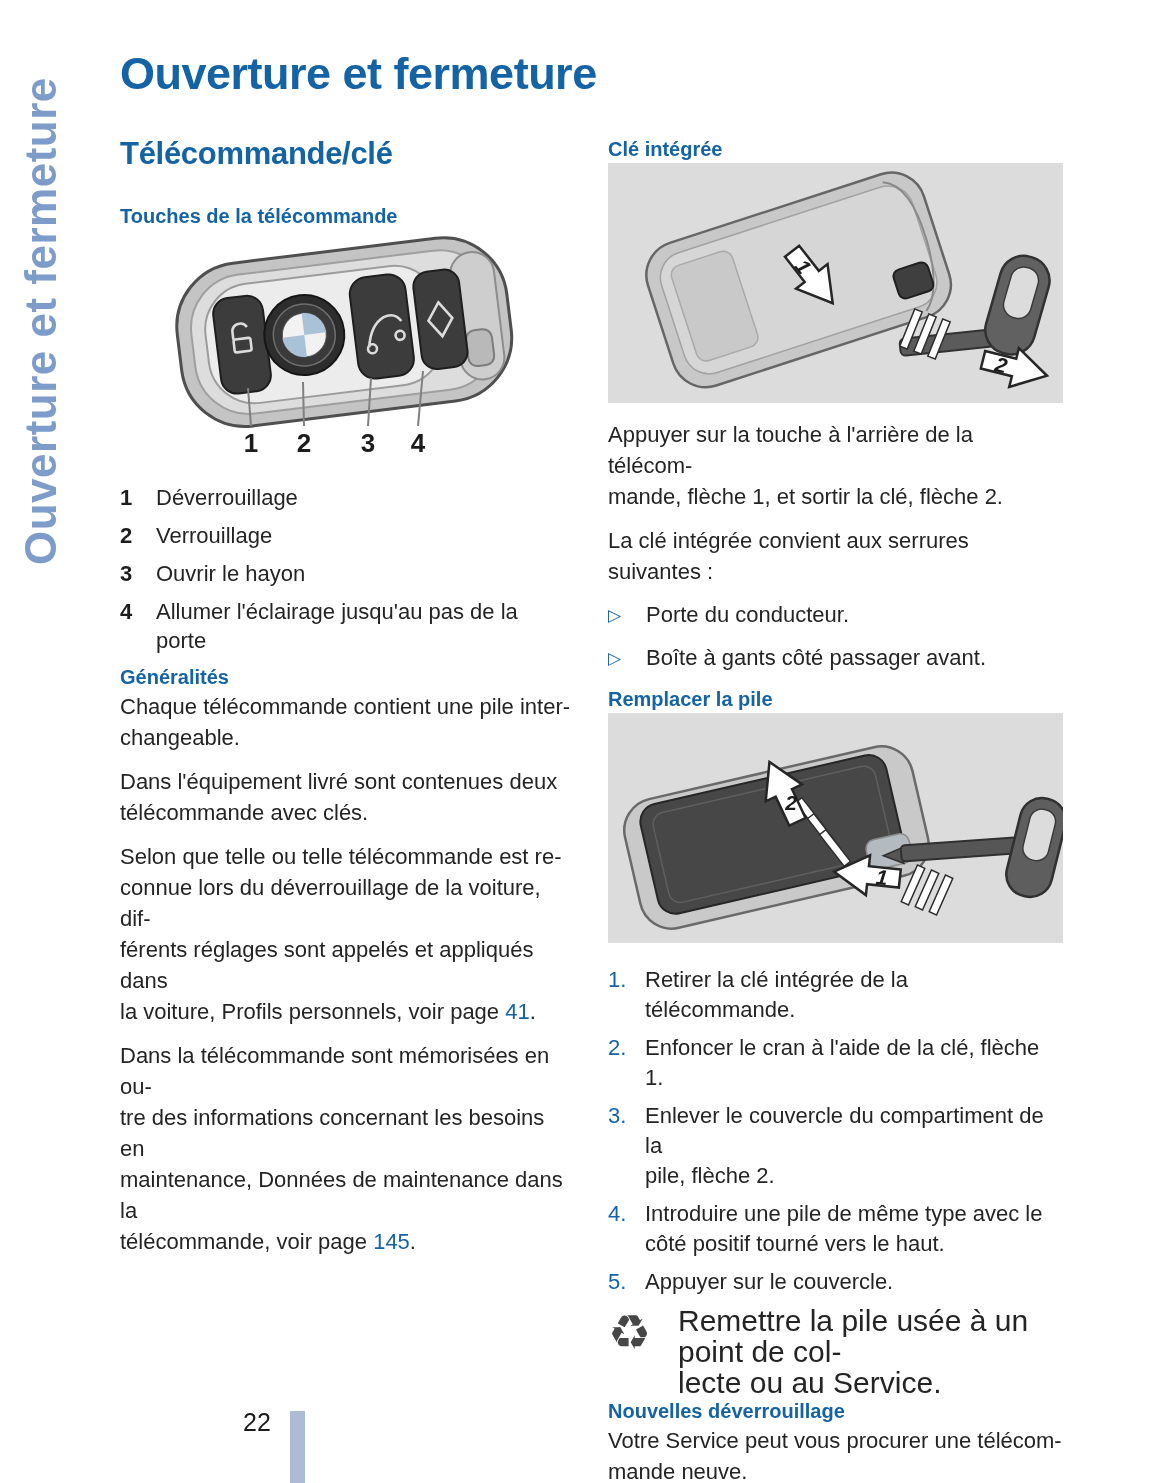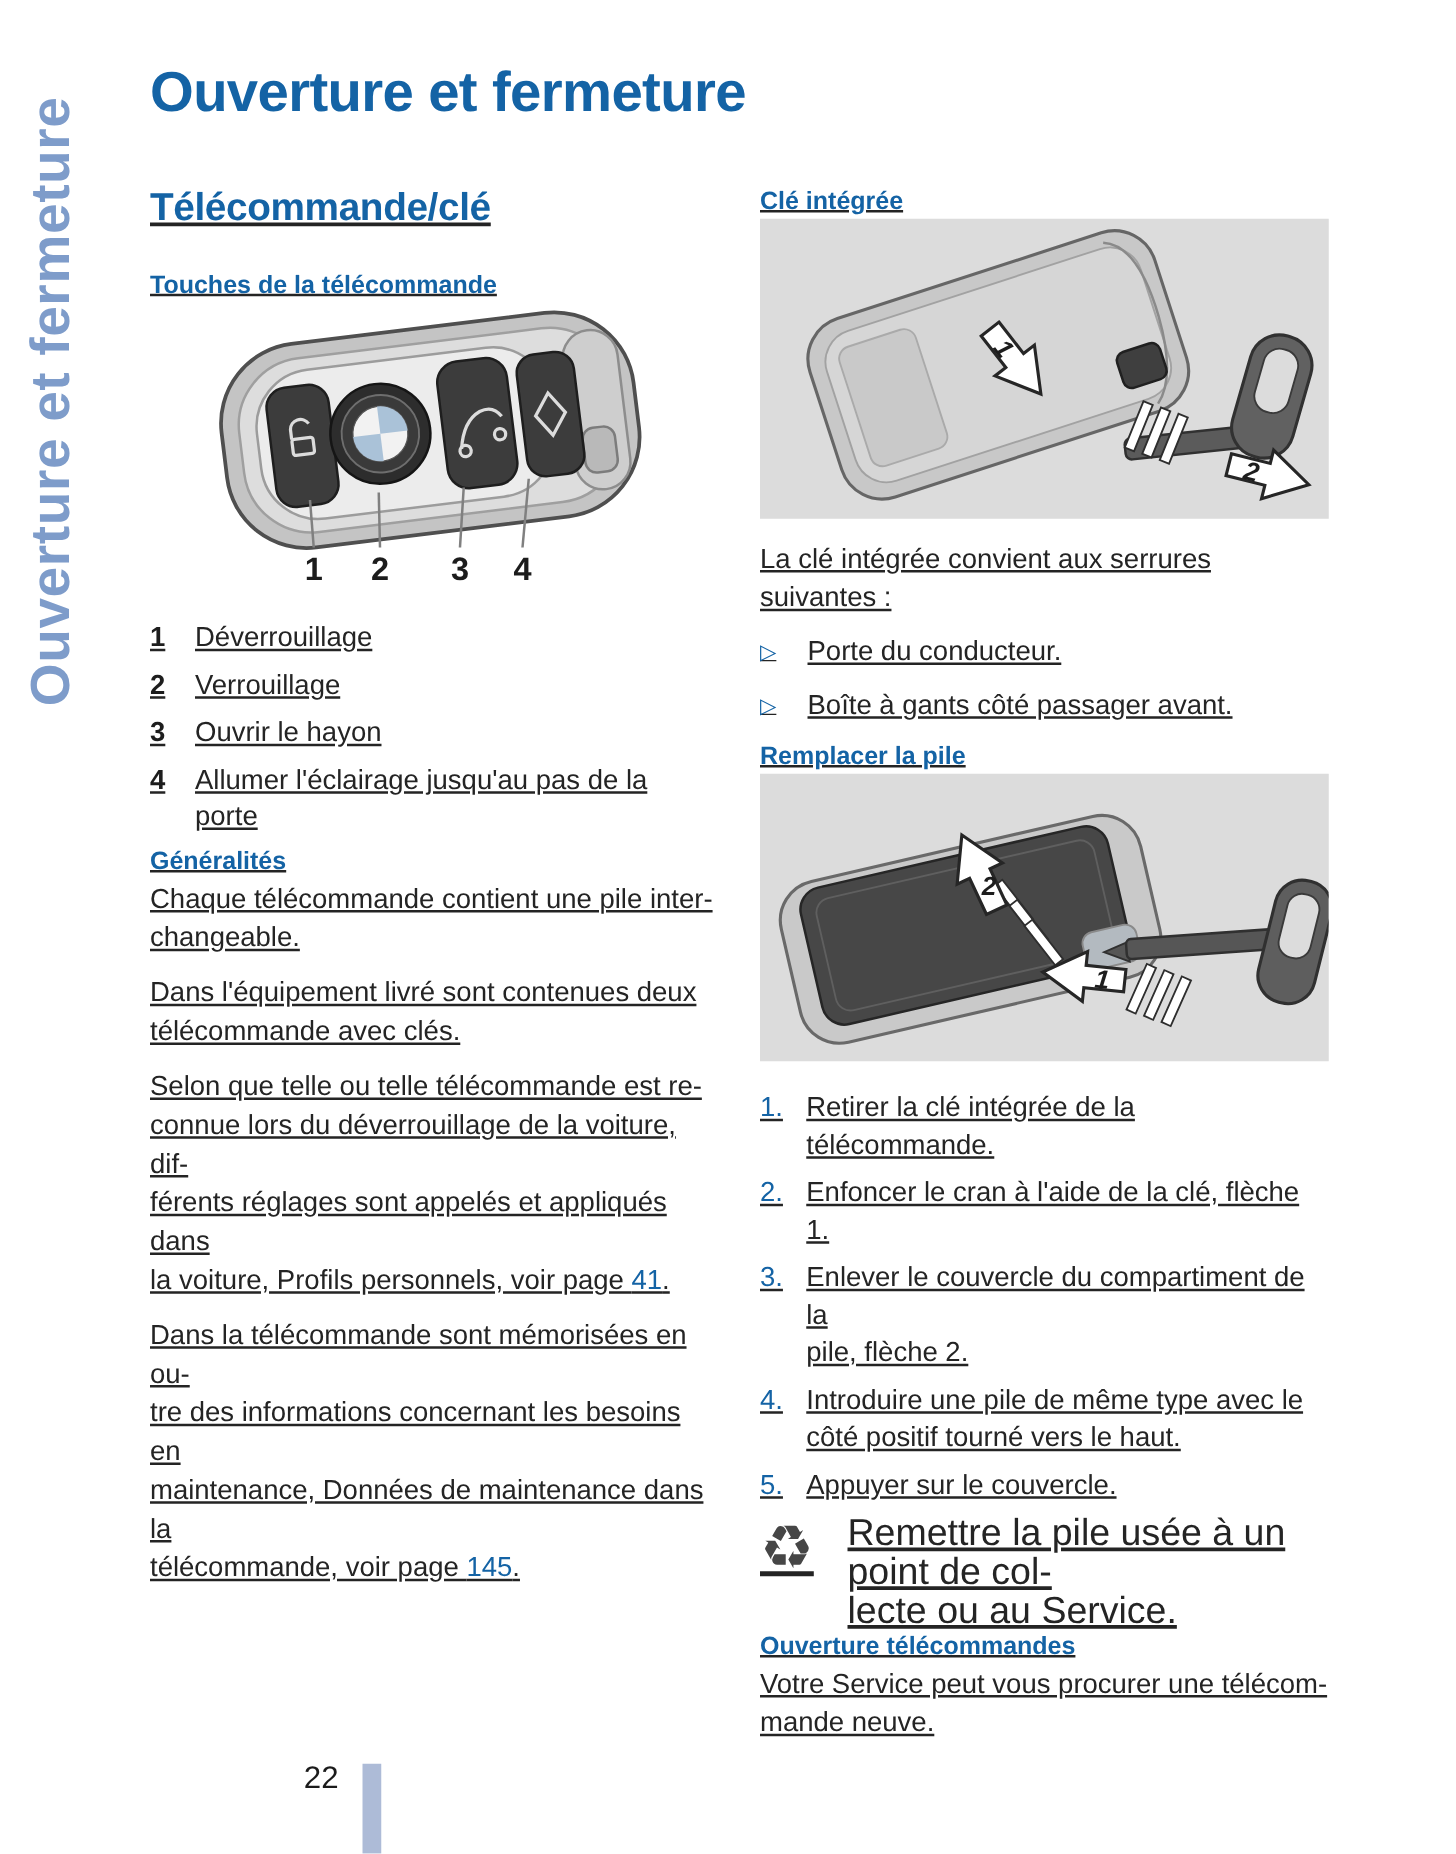--- a/index.html
+++ b/index.html
@@ -9,21 +9,21 @@
   }
   .vtitle {
     position:absolute; left:16px; top:565px;
     transform:rotate(-90deg); transform-origin:0 0;
     font-size:44px; font-weight:bold; color:#7e9cca; white-space:nowrap; letter-spacing:0.5px;
   }
   .title {
     position:absolute; left:120px; top:48px;
     font-size:45px; font-weight:bold; color:#1463a5; letter-spacing:-0.5px;
   }
-  .col { position:absolute; top:148px;text-decoration:underline; }
+  .col { position:absolute; top:136px; }
   .col-left  { left:120px; width:452px; }
   .col-right { left:608px; width:455px; }
 
   h2.section { font-size:31px; font-weight:bold; color:#1463a5; margin:0 0 31px 0; line-height:36px; letter-spacing:-0.3px;}
   h3.sub     { font-size:20px; font-weight:bold; color:#1463a5; margin:0; line-height:27px; }
   .mb19 { margin-bottom:19px; }
   .mb10 { margin-bottom:10px; }
   .mt10 { margin-top:10px; }
   .mt18 { margin-top:18px; }
   .mb7  { margin-bottom:7px; }
@@ -183,20 +183,22 @@
           <polygon points="-34,-9 -2,-9 -2,-20 32,0 -2,20 -2,9 -34,9" fill="#ffffff" stroke="#262626" stroke-width="2.5"></polygon>
           <text class="arrnum" x="-15" y="8">1</text>
         </g>
         <g transform="translate(408,205) rotate(14)">
           <polygon points="-34,-9 -2,-9 -2,-20 32,0 -2,20 -2,9 -34,9" fill="#ffffff" stroke="#262626" stroke-width="2.5"></polygon>
           <text class="arrnum" x="-15" y="8">2</text>
         </g>
       </svg>
     </div>
 
+    <p class="body mb10">Appuyer sur la touche à l'arrière de la télécom-
+mande, flèche 1, et sortir la clé, flèche 2.</p>
     <p class="body mb10">La clé intégrée convient aux serrures suivantes :</p>
 
     <div>
       <div class="bullet-row">
         <span class="tri">▷</span>
         <span>Porte du conducteur.</span>
       </div>
       <div class="bullet-row">
         <span class="tri">▷</span>
         <span>Boîte à gants côté passager avant.</span>
@@ -266,21 +268,21 @@
         <span class="st">Appuyer sur le couvercle.</span>
       </div>
     </div>
 
     <div class="recycle-row">
       <span class="recycle-ico">♻</span>
       <span class="recycle-txt">Remettre la pile usée à un point de col-
 lecte ou au Service.</span>
     </div>
 
-    <h3 class="sub mt24 mb8">Ouverture télécommandes</h3>
+    <h3 class="sub mt24 mb8">Nouvelles déverrouillage</h3>
     <p class="body">Votre Service peut vous procurer une télécom-
 mande neuve.</p>
 
   </div>
 
   <div class="pagenum">22</div>
   <div class="pagebar"></div>
 
 </div>
 

